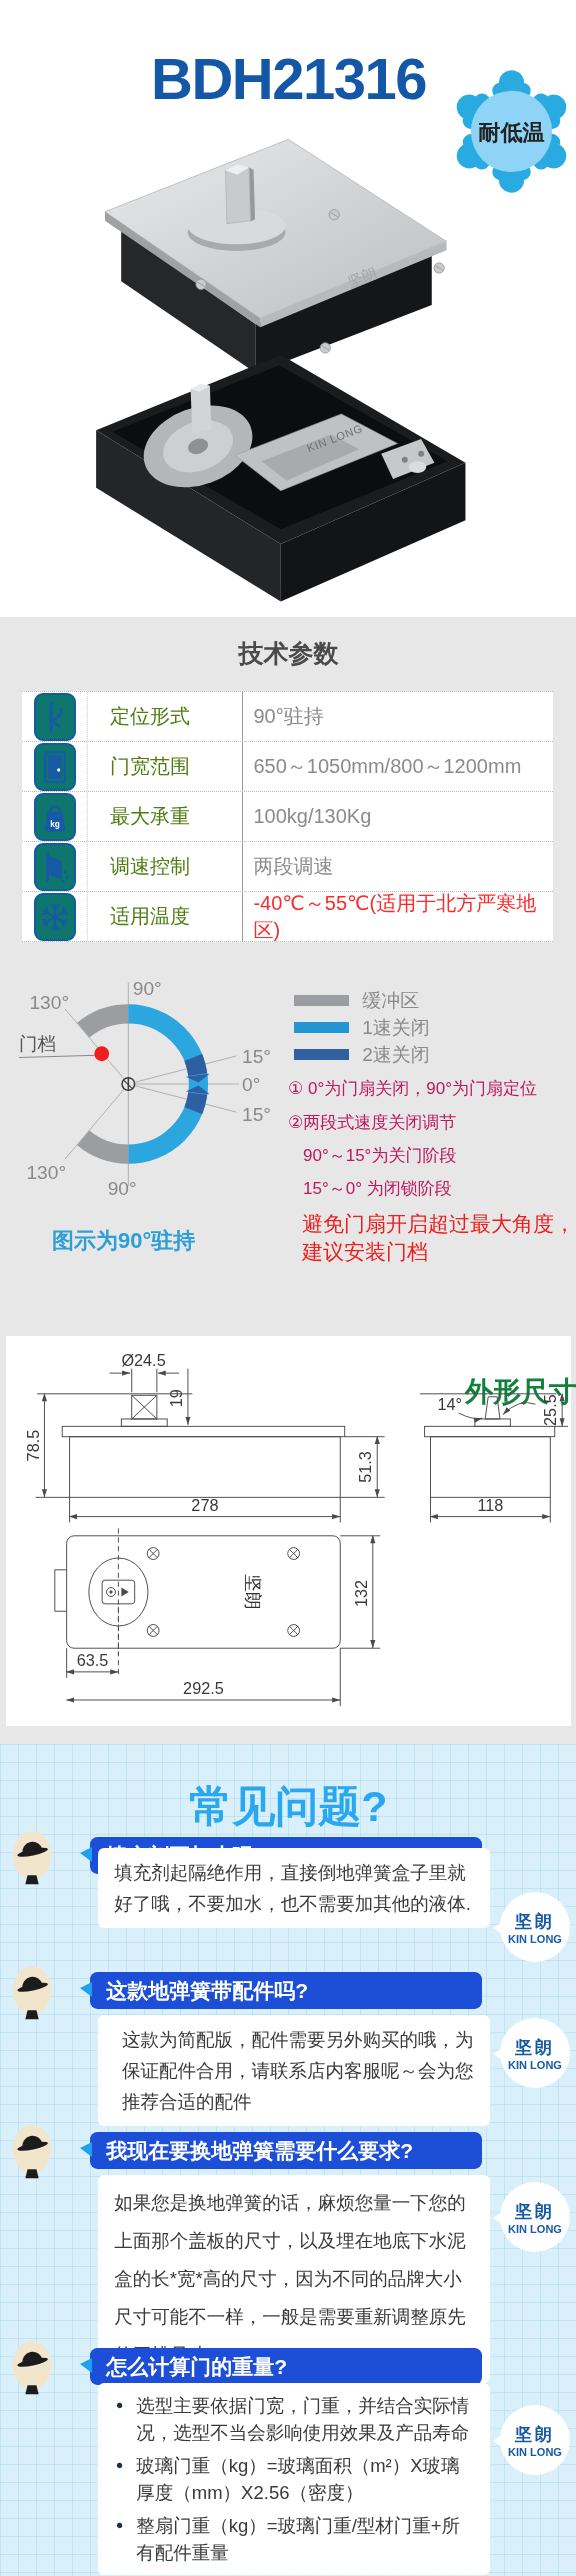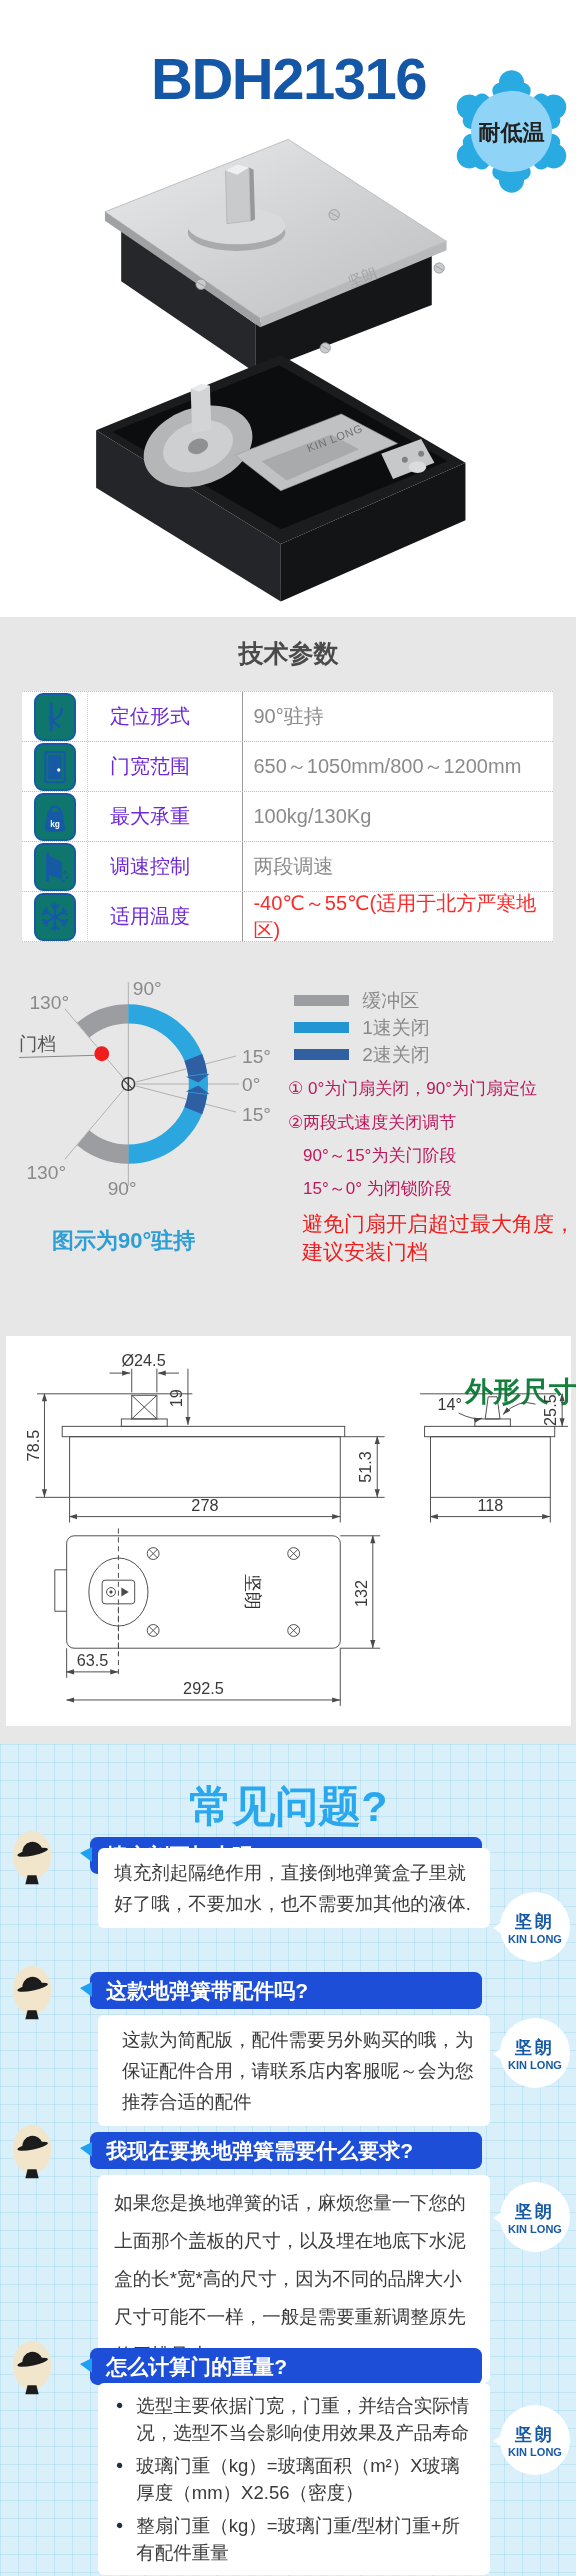--- a/index.html
+++ b/index.html
@@ -17,21 +17,21 @@
   .hero-title{left:0;top:33px;width:577px;text-align:center;font-size:58px;font-weight:bold;
       color:#1457A6;letter-spacing:-1.5px;}
   
   .sec-title{width:577px;text-align:center;color:#4A4A4A;font-weight:600;}
   .t-table{left:22px;top:679px;width:531px;background:#fff;border-top:0.7px dotted #bdbdbd;}
   .t-row{display:flex;align-items:stretch;height:49px;border-bottom:0.7px dotted #bdbdbd;}
   .t-ic{width:65px;display:flex;align-items:center;justify-content:center;border-right:0.7px dotted #d4d4d4;}
   .icbox{width:38px;height:44px;border:2.2px solid #1659A5;border-radius:9px;
          display:flex;align-items:center;justify-content:center;background:#0f766e;}
   .t-label{width:154px;display:flex;align-items:center;padding-left:22px;
-           font-size:20px;color:#6d28d9;box-sizing:border-box;}
+           font-size:20px;color:#4d7c0f;box-sizing:border-box;}
   .t-value{flex:1;display:flex;align-items:center;border-left:0.7px solid #9a9a9a;
            padding-left:10.4px;font-size:20px;color:#8B8B8B;}
   .t-value.red{color:#F92B2B;}
   
   .leg-row{display:flex;align-items:center;height:27px;}
   .leg-sw{width:55px;height:11px;margin-right:13.3px;}
   .leg-tx{font-size:19px;color:#8a8a8a;}
   .note{font-size:17px;color:#be185d;white-space:nowrap;}
   .warn{font-size:21px;color:#F01D1D;white-space:nowrap;}
   .cap-blue{font-size:22px;color:#2E9FD6;}

